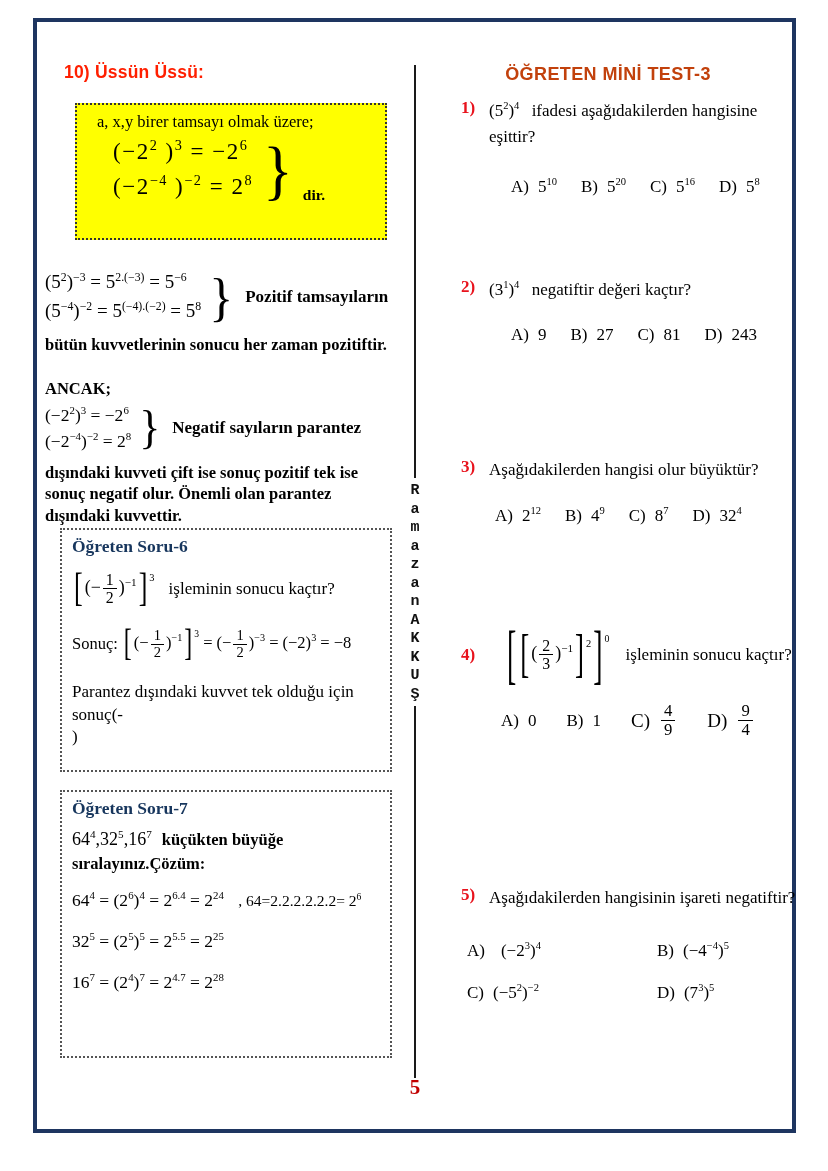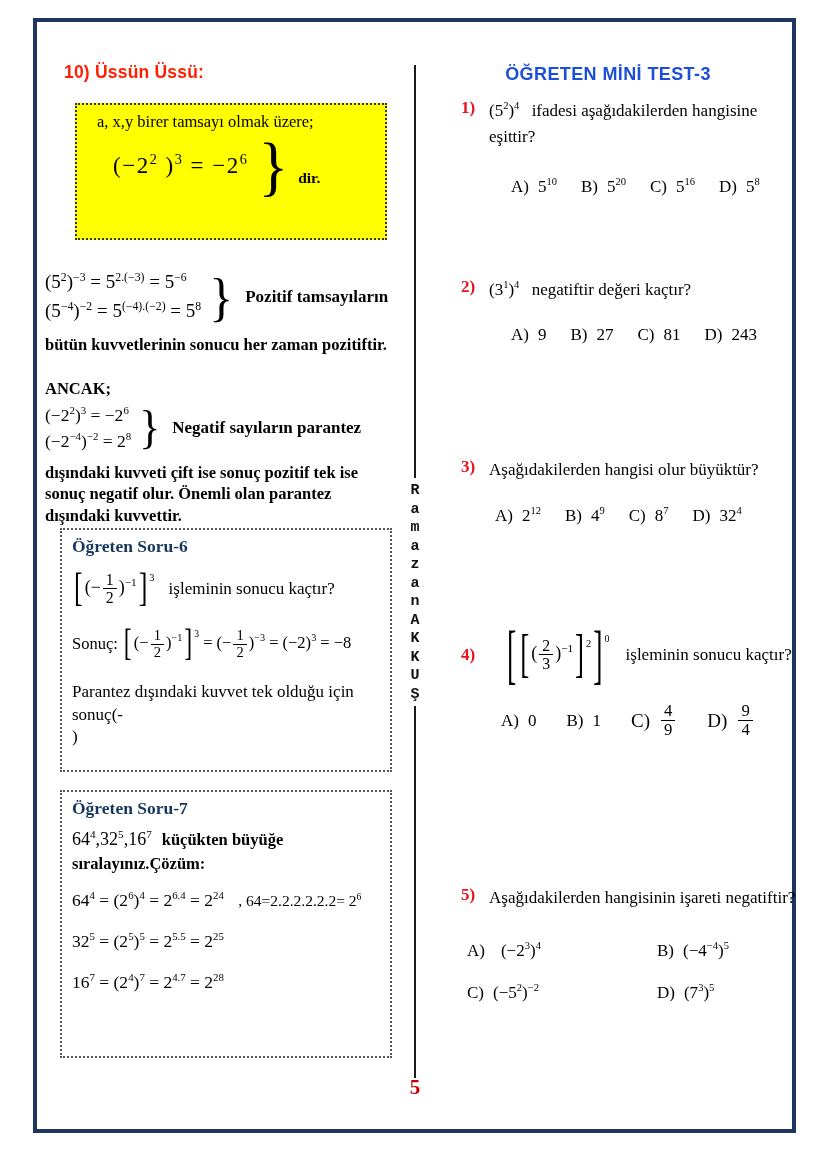--- a/index.html
+++ b/index.html
@@ -30,21 +30,21 @@
          margin:0 4px;font-family:"Liberation Serif",serif;}
 
   
   .section-title{font-family:"Liberation Sans",sans-serif;font-weight:bold;
                  font-size:17.5px;color:#ff1f00;letter-spacing:.2px;}
   .yellow-box{background:#ffff00;border:2px dotted #333;width:312px;height:137px;
               box-sizing:border-box;padding:7px 10px;}
   .ybox-intro{font-size:16.5px;margin-left:10px;}
   .ybox-math{display:flex;align-items:center;gap:6px;padding-left:26px;margin-top:3px;}
   .ybox-eqs{font-size:23px;line-height:1.5;letter-spacing:1.5px;}
-  .ybox-dir{align-self:flex-end;font-weight:bold;font-size:15.5px;margin-bottom:10px;}
+  .ybox-dir{align-self:flex-end;font-weight:bold;font-size:15.5px;}
 
   .eq-group{display:flex;align-items:center;gap:4px;}
   .eq-group .eqs{line-height:1.5;}
   .g-label{font-weight:bold;font-size:17px;margin-left:4px;}
 
   .note{font-weight:bold;font-size:16.5px;line-height:1.3;white-space:pre-wrap;}
 
   .soru-box{border:2px dotted #555;box-sizing:border-box;background:#fff;
             padding:6px 10px;width:332px;}
   .soru-title{color:#17365d;font-weight:bold;font-size:17.5px;}
@@ -58,21 +58,21 @@
   .s7-bold{font-weight:bold;font-size:16.5px;}
 
   
   .div-line{width:2px;background:#1a1a1a;}
   .div-letters{font-family:"Liberation Mono",monospace;font-weight:bold;
                font-size:15px;line-height:18.5px;text-align:center;white-space:pre;
                color:#111;width:20px;}
 
   
   .test-title{font-family:"Liberation Sans",sans-serif;font-weight:bold;
-              font-size:18px;color:#1d4ed8;letter-spacing:.4px;text-align:center;}
+              font-size:18px;color:#c2410c;letter-spacing:.4px;text-align:center;}
   .question{font-size:17px;}
   .q-row{display:flex;}
   .q-num{color:#e8131d;font-weight:bold;width:28px;flex:none;}
   .q-content{width:292px;line-height:1.55;}
   .q-math{margin-right:8px;}
   .opt-row{display:flex;gap:24px;align-items:center;font-size:17px;}
   .opt{display:flex;gap:9px;align-items:center;}
   .opt-grid{display:grid;grid-template-columns:190px auto;row-gap:22px;font-size:17px;}
   .q4-row{display:flex;align-items:center;gap:16px;}
   .q4-math{font-size:18px;}
@@ -88,20 +88,21 @@
 <div class="page">
   <div class="page-box">
 
     <div class="abs section-title" style="left:10px;top:40px;margin-left:17px;">10) Üssün Üssü:</div>
 
     <div class="abs yellow-box" style="left:38px;top:81px;">
       <div class="ybox-intro">a, x,y   birer  tamsayı olmak üzere;</div>
       <div class="ybox-math">
         <div class="ybox-eqs">
           <div>(−2<sup>2</sup> )<sup>3</sup> = −2<sup>6</sup></div>
+          <div>(−2<sup>−4</sup> )<sup>−2</sup> = 2<sup>8</sup></div>
         </div>
         <span class="curly" style="font-size:62px;">}</span>
         <span class="ybox-dir">dir.</span>
       </div>
     </div>
 
     <div class="abs eq-group" style="left:8px;top:246px;">
       <div class="eqs" style="font-size:19px;">
         <div>(5<sup>2</sup>)<sup>−3</sup> = 5<sup>2.(−3)</sup> = 5<sup>−6</sup></div>
         <div>(5<sup>−4</sup>)<sup>−2</sup> = 5<sup>(−4).(−2)</sup> = 5<sup>8</sup></div>

